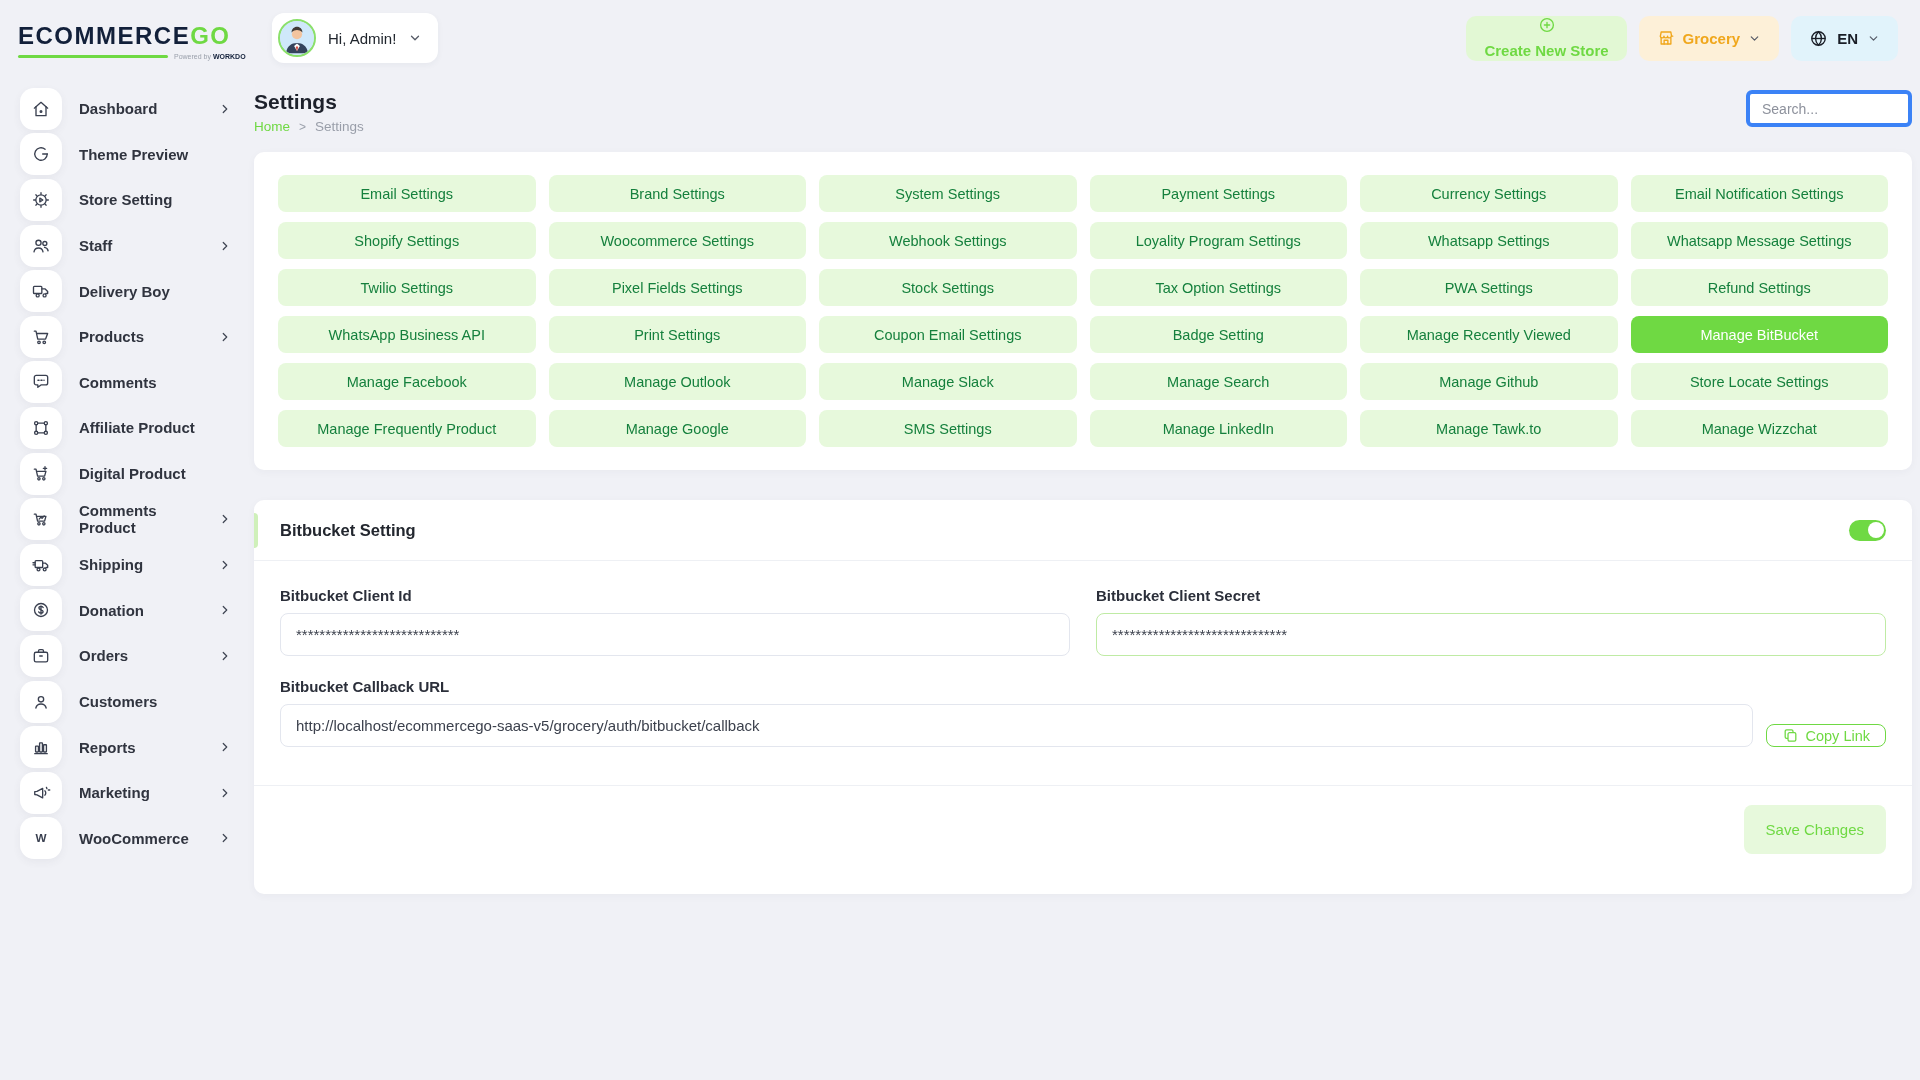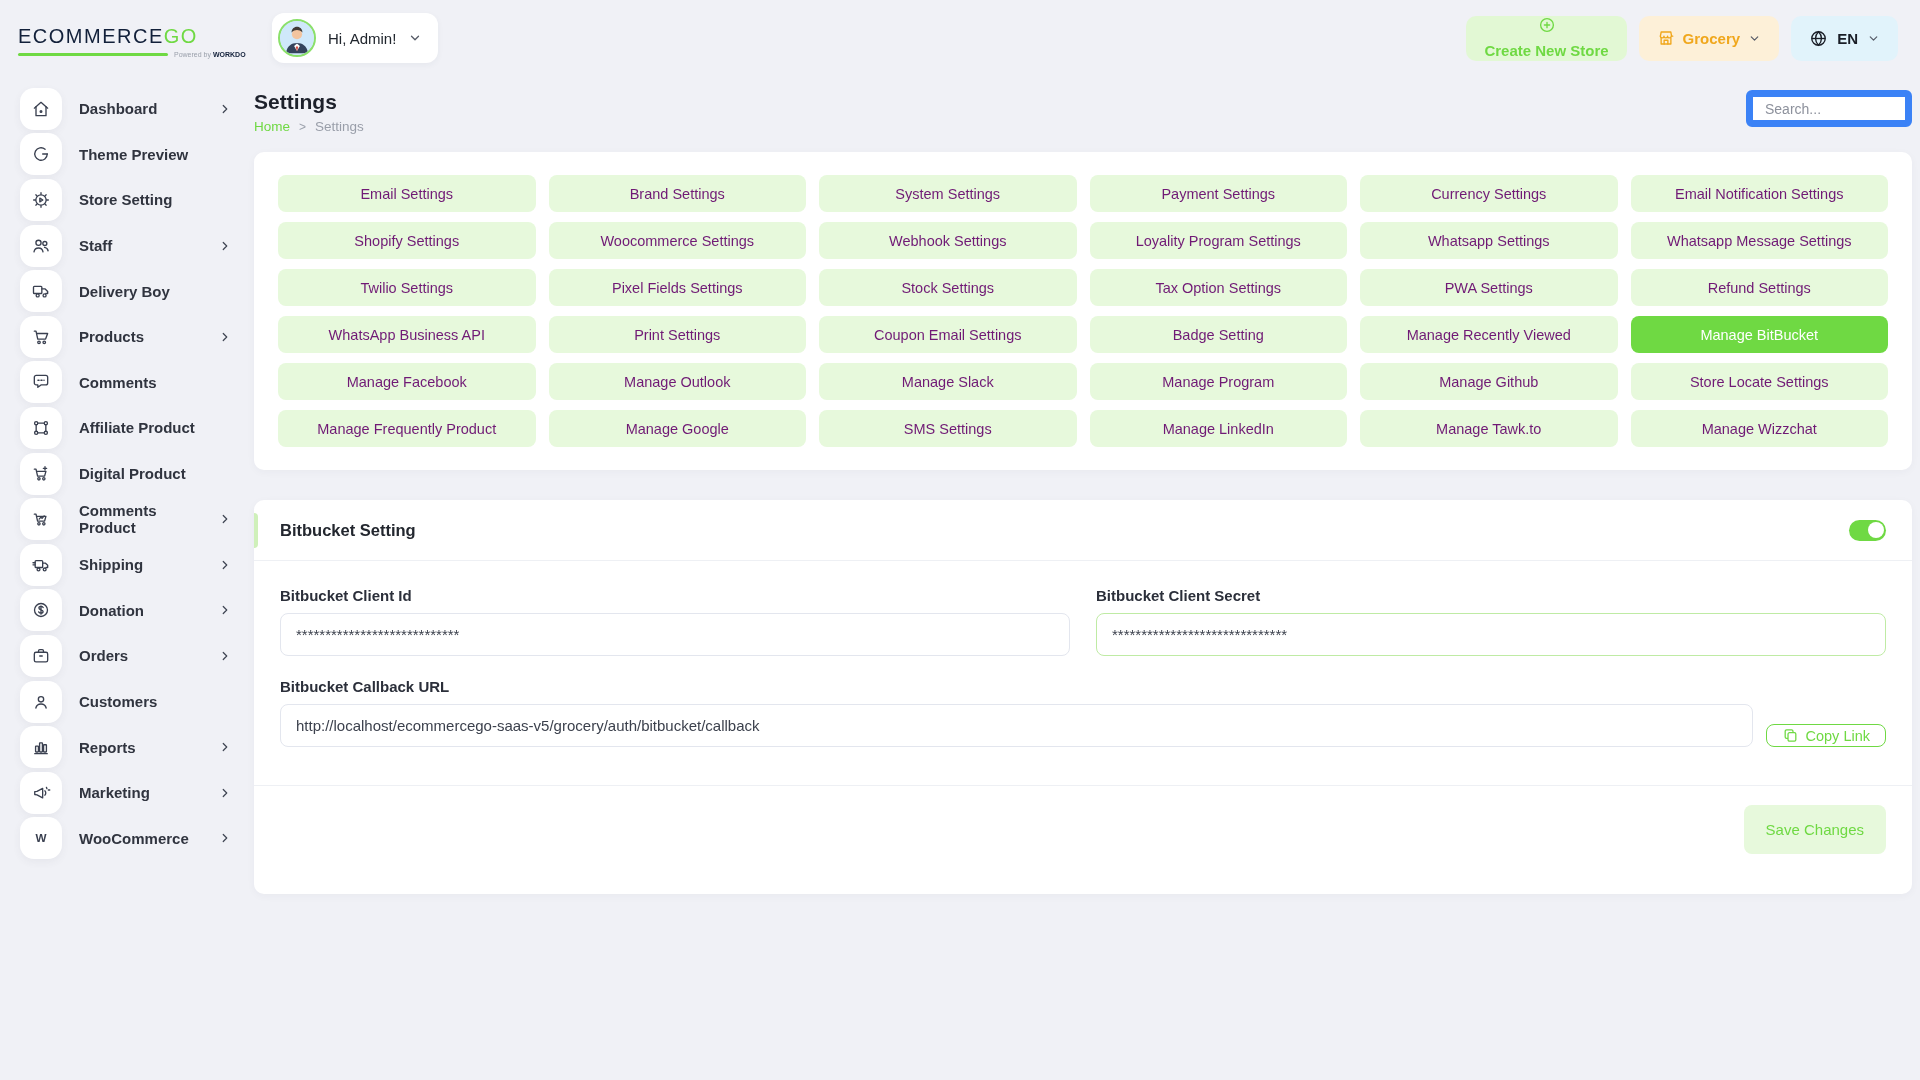--- a/index.html
+++ b/index.html
@@ -6,21 +6,21 @@
   html,body { width:1920px; height:1080px; }
   body {
     font-family: "Liberation Sans", "DejaVu Sans", sans-serif;
     background:#f0f1f6;
     color:#32374a;
     overflow:hidden;
   }
   
   .topbar { display:flex; align-items:center; height:76px; padding:0 22px 0 18px; }
   .logo-block { width:254px; padding-top:6px; }
-  .logo-line1 { font-size:20px; font-weight:400; letter-spacing:1.5px; color:#12203a; }
+  .logo-line1 { font-size:24px; font-weight:700; letter-spacing:1.5px; color:#12203a; }
   .logo-line1 .go { color:#6fd943; }
   .logo-underline { display:flex; align-items:center; margin-top:3px; }
   .logo-bar { height:3px; width:150px; background:#6fd943; border-radius:2px; }
   .powered { font-size:7px; color:#9aa0ab; margin-left:6px; white-space:nowrap; }
   .powered b { color:#12203a; }
   .user-chip { display:flex; align-items:center; gap:12px; background:#fff; border-radius:12px;
     padding:5px 16px 5px 6px; height:50px; box-shadow:0 2px 6px rgba(40,50,70,.05); cursor:pointer; }
   .avatar-wrap { width:38px; height:38px; border-radius:50%; border:2px solid #8be06a; overflow:hidden; background:#cfe8fa; }
   .user-name { font-size:15px; font-weight:400; color:#21262e; }
   .chev { display:inline-flex; color:#555a66; }
@@ -40,27 +40,27 @@
   .side-label { flex:1; font-size:15px; font-weight:600; color:#30343f; }
   .side-chev { color:#3e4452; display:inline-flex; }
   
   .content { flex:1; padding:14px 8px 0 0; }
   .page-head { display:flex; align-items:flex-start; justify-content:space-between; margin-bottom:18px; }
   .page-title { font-size:21px; font-weight:700; color:#1d212b; }
   .breadcrumb { margin-top:5px; font-size:13.5px; display:flex; gap:9px; align-items:center; }
   .bc-home { color:#6fd943; cursor:pointer; }
   .bc-sep { color:#9aa0ab; font-size:12px; }
   .bc-cur { color:#999ea9; }
-  .search-input { width:166px; height:37px; border:7px solid #3b82f6; border-radius:6px; background:#fff;
+  .search-input { width:166px; height:37px; border:4px solid #3b82f6; border-radius:6px; background:#fff;
     padding:0 12px; font-size:14px; font-family:inherit; color:#32374a; outline:none; }
   .search-input::placeholder { color:#8d919c; }
   .card { background:#fff; border-radius:10px; box-shadow:0 2px 8px rgba(50,60,80,.04); }
   .nav-card { padding:23px 24px; }
   .settings-grid { display:grid; grid-template-columns:repeat(6,1fr); gap:10px 13px; }
-  .nav-btn { height:37px; border:none; border-radius:8px; background:#e7f9dc; color:#701a75;
+  .nav-btn { height:37px; border:none; border-radius:8px; background:#e7f9dc; color:#15803d;
     font-size:14.5px; font-family:inherit; cursor:pointer; white-space:nowrap; overflow:hidden; }
   .nav-btn.active { background:#6fd943; color:#fff; }
   
   .panel-card { margin-top:30px; position:relative; }
   .panel-header { display:flex; align-items:center; justify-content:space-between; padding:0 26px; height:61px;
     border-bottom:1px solid #eef0f4; position:relative; }
   .panel-accent { position:absolute; left:0; top:13px; height:35px; width:4px; background:#cff0ba; border-radius:0 4px 4px 0; }
   .panel-title { font-size:16.5px; font-weight:600; color:#23272f; }
   .toggle { width:37px; height:21px; border-radius:11px; background:#6fd943; position:relative; cursor:pointer; flex:0 0 37px; }
   .toggle::after { content:""; position:absolute; right:2.5px; top:2.5px; width:16px; height:16px; border-radius:50%; background:#fff; }
@@ -416,21 +416,21 @@
           <button class="nav-btn">Refund Settings</button>
           <button class="nav-btn">WhatsApp Business API</button>
           <button class="nav-btn">Print Settings</button>
           <button class="nav-btn">Coupon Email Settings</button>
           <button class="nav-btn">Badge Setting</button>
           <button class="nav-btn">Manage Recently Viewed</button>
           <button class="nav-btn active">Manage BitBucket</button>
           <button class="nav-btn">Manage Facebook</button>
           <button class="nav-btn">Manage Outlook</button>
           <button class="nav-btn">Manage Slack</button>
-          <button class="nav-btn">Manage Program</button>
+          <button class="nav-btn">Manage Search</button>
           <button class="nav-btn">Manage Github</button>
           <button class="nav-btn">Store Locate Settings</button>
           <button class="nav-btn">Manage Frequently Product</button>
           <button class="nav-btn">Manage Google</button>
           <button class="nav-btn">SMS Settings</button>
           <button class="nav-btn">Manage LinkedIn</button>
           <button class="nav-btn">Manage Tawk.to</button>
           <button class="nav-btn">Manage Wizzchat</button>
         </div>
     </section>

